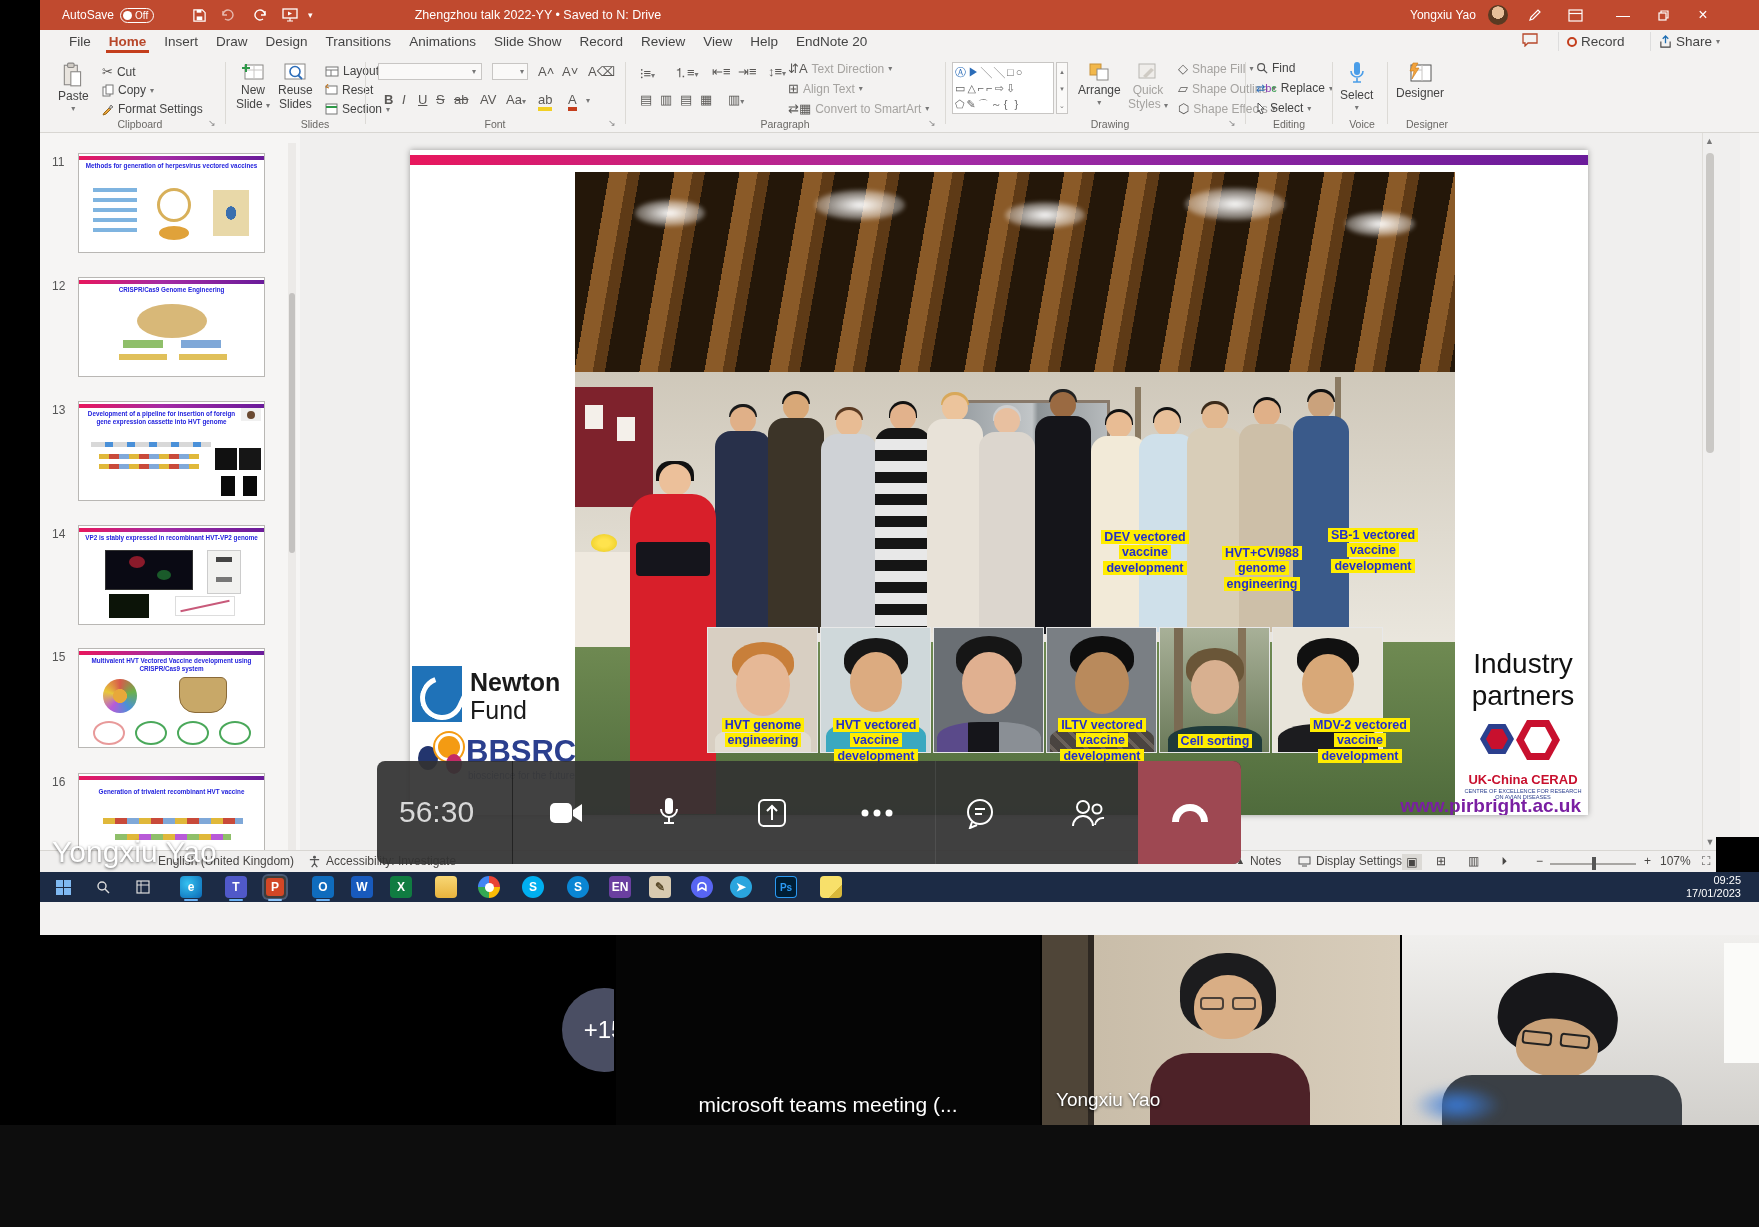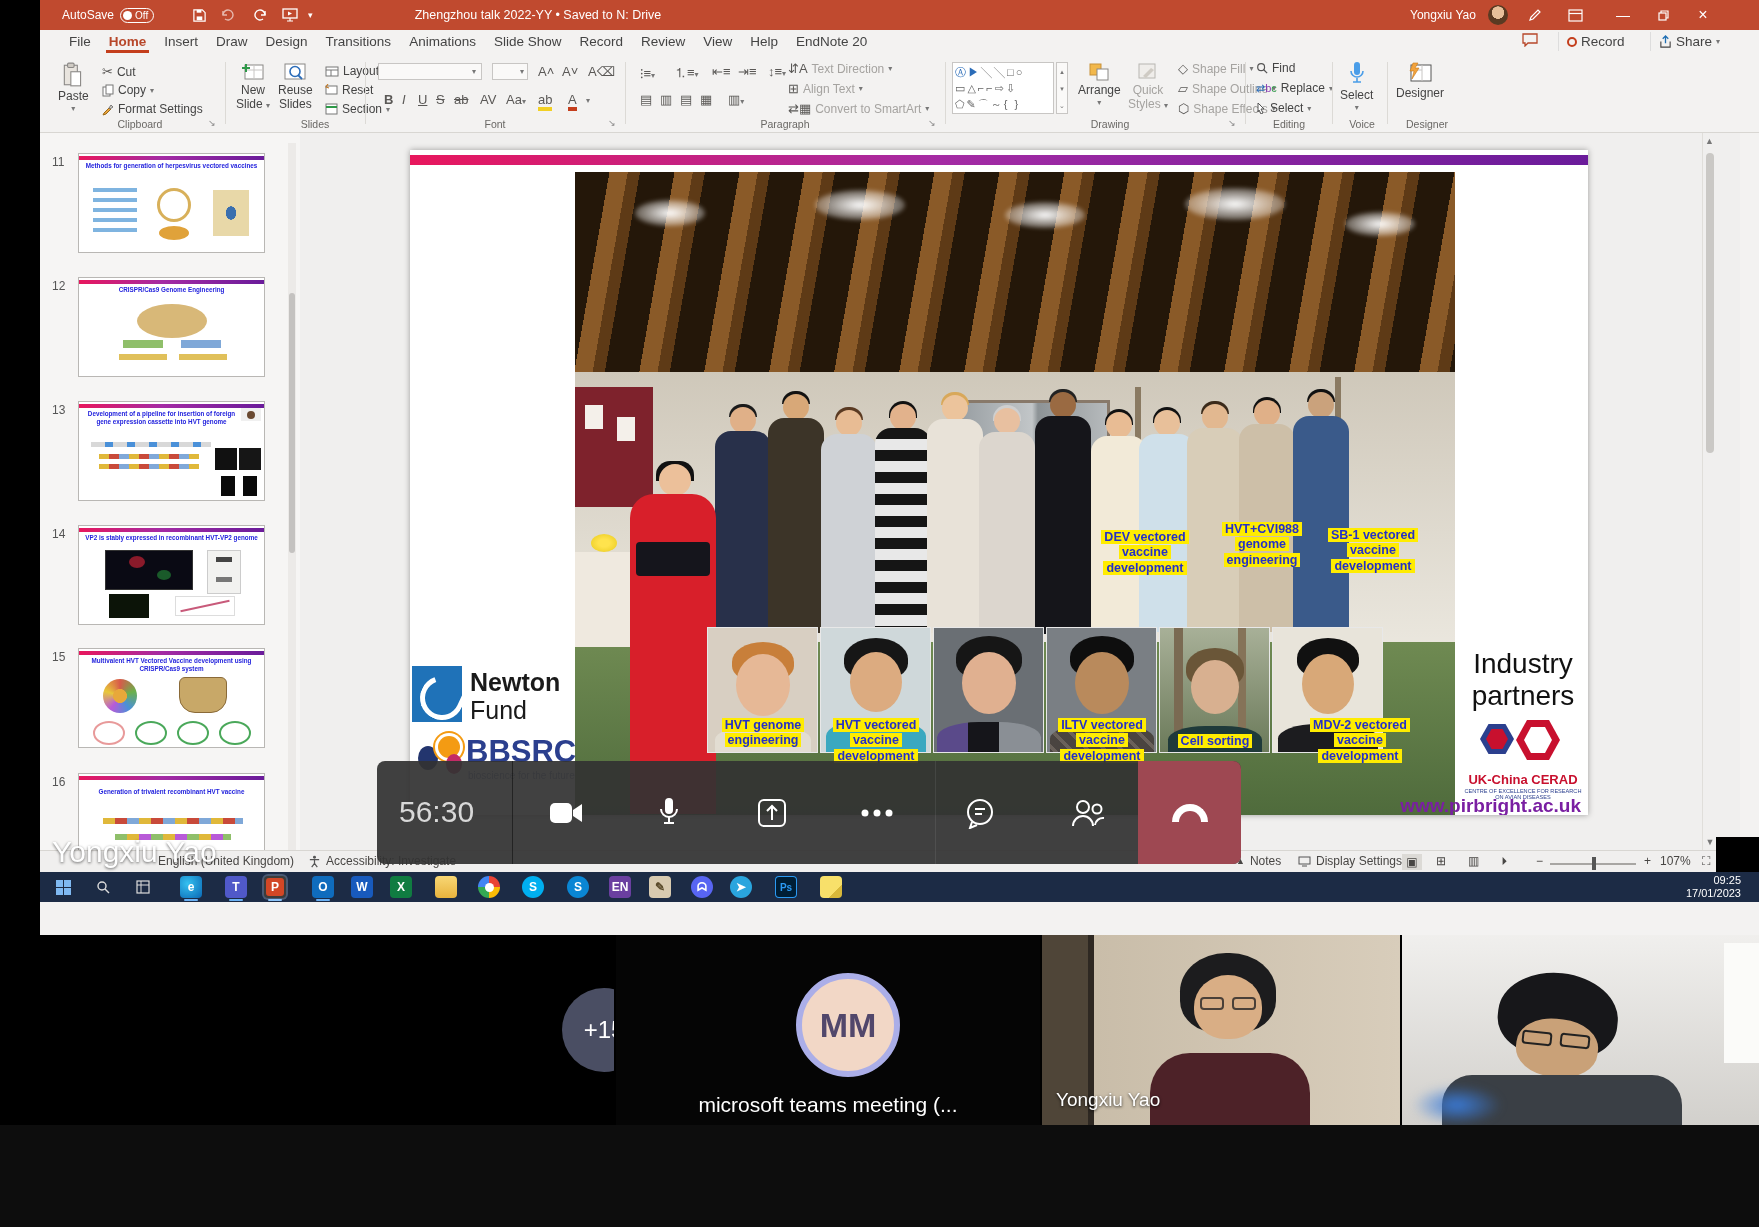--- a/index.html
+++ b/index.html
@@ -585,21 +585,21 @@
             </div>
 
           <div class="person" style="left:55px;top:292px;width:86px">
             <i class="hh" style="left:26px;width:38px;height:20px;background:#111"></i>
             <i class="ph" style="left:29px;width:32px;height:32px;background:#ecc09a"></i>
             <i class="pb" style="top:30px;width:86px;height:320px;border-radius:24px 24px 0 0;background:#d81f2a"></i>
             <i class="ab" style="left:6px;top:78px;width:74px;height:34px;background:#15151c;border-radius:4px"></i>
           </div>
 
           <div class="ylab" style="left:508px;top:358px;width:124px"><span>DEV vectored vaccine development</span></div>
-          <div class="ylab" style="left:628px;top:350px;width:118px"><span>HVT+CVI988 genome engineering</span></div>
+          <div class="ylab" style="left:628px;top:374px;width:118px"><span>HVT+CVI988 genome engineering</span></div>
           <div class="ylab" style="left:742px;top:356px;width:112px"><span>SB-1 vectored vaccine development</span></div>
 
           <div class="port" style="left:132px;background:#d8cfc2">
               <i class="hr2" style="top:14px;width:62px;height:40px;background:#c87f3a"></i>
               <i class="hd" style="top:26px;width:54px;height:62px;background:#e6b896"></i>
               <i class="bd" style="width:96px;height:34px;background:#e2ddd2"></i>
             </div>
           <div class="port" style="left:245px;background:#cfd8da">
               <i class="hr2" style="top:10px;width:64px;height:42px;background:#161616"></i>
               <i class="hd" style="top:24px;width:52px;height:60px;background:#dcab80"></i>
@@ -819,21 +819,20 @@
     <div id="hangup">
         <i></i>
       </div>
   </div>
 
   <div id="strip">
     <div class="tile" style="left:0;width:614px;background:#000">
       <div id="ovf">+15</div>
     </div>
     <div class="tile" style="left:616px;width:424px;background:#050505">
-      <div id="mmav">MM</div>
       <div id="mmname">microsoft teams meeting (...</div>
     </div>
     <div class="tile" style="left:1042px;width:358px;background:linear-gradient(90deg,#4f4538 0 52px,#c9bda9 52px,#d8cdbb)">
       <div class="ab" style="left:46px;top:0;width:6px;height:190px;background:#2e2822"></div>
       <div class="ab" style="left:138px;top:18px;width:96px;height:80px;border-radius:48% 48% 40% 40%;background:#1c1c1e"></div>
       <div class="ab" style="left:152px;top:40px;width:68px;height:64px;border-radius:50% 50% 46% 46%;background:#d9ae85"></div>
       <div class="ab" style="left:158px;top:62px;width:24px;height:13px;border:2px solid #4a4038;border-radius:4px"></div>
       <div class="ab" style="left:190px;top:62px;width:24px;height:13px;border:2px solid #4a4038;border-radius:4px"></div>
       <div class="ab" style="left:108px;top:118px;width:160px;height:72px;border-radius:40px 40px 0 0;background:#4d2228"></div>
       <div class="vname">Yongxiu Yao</div>

